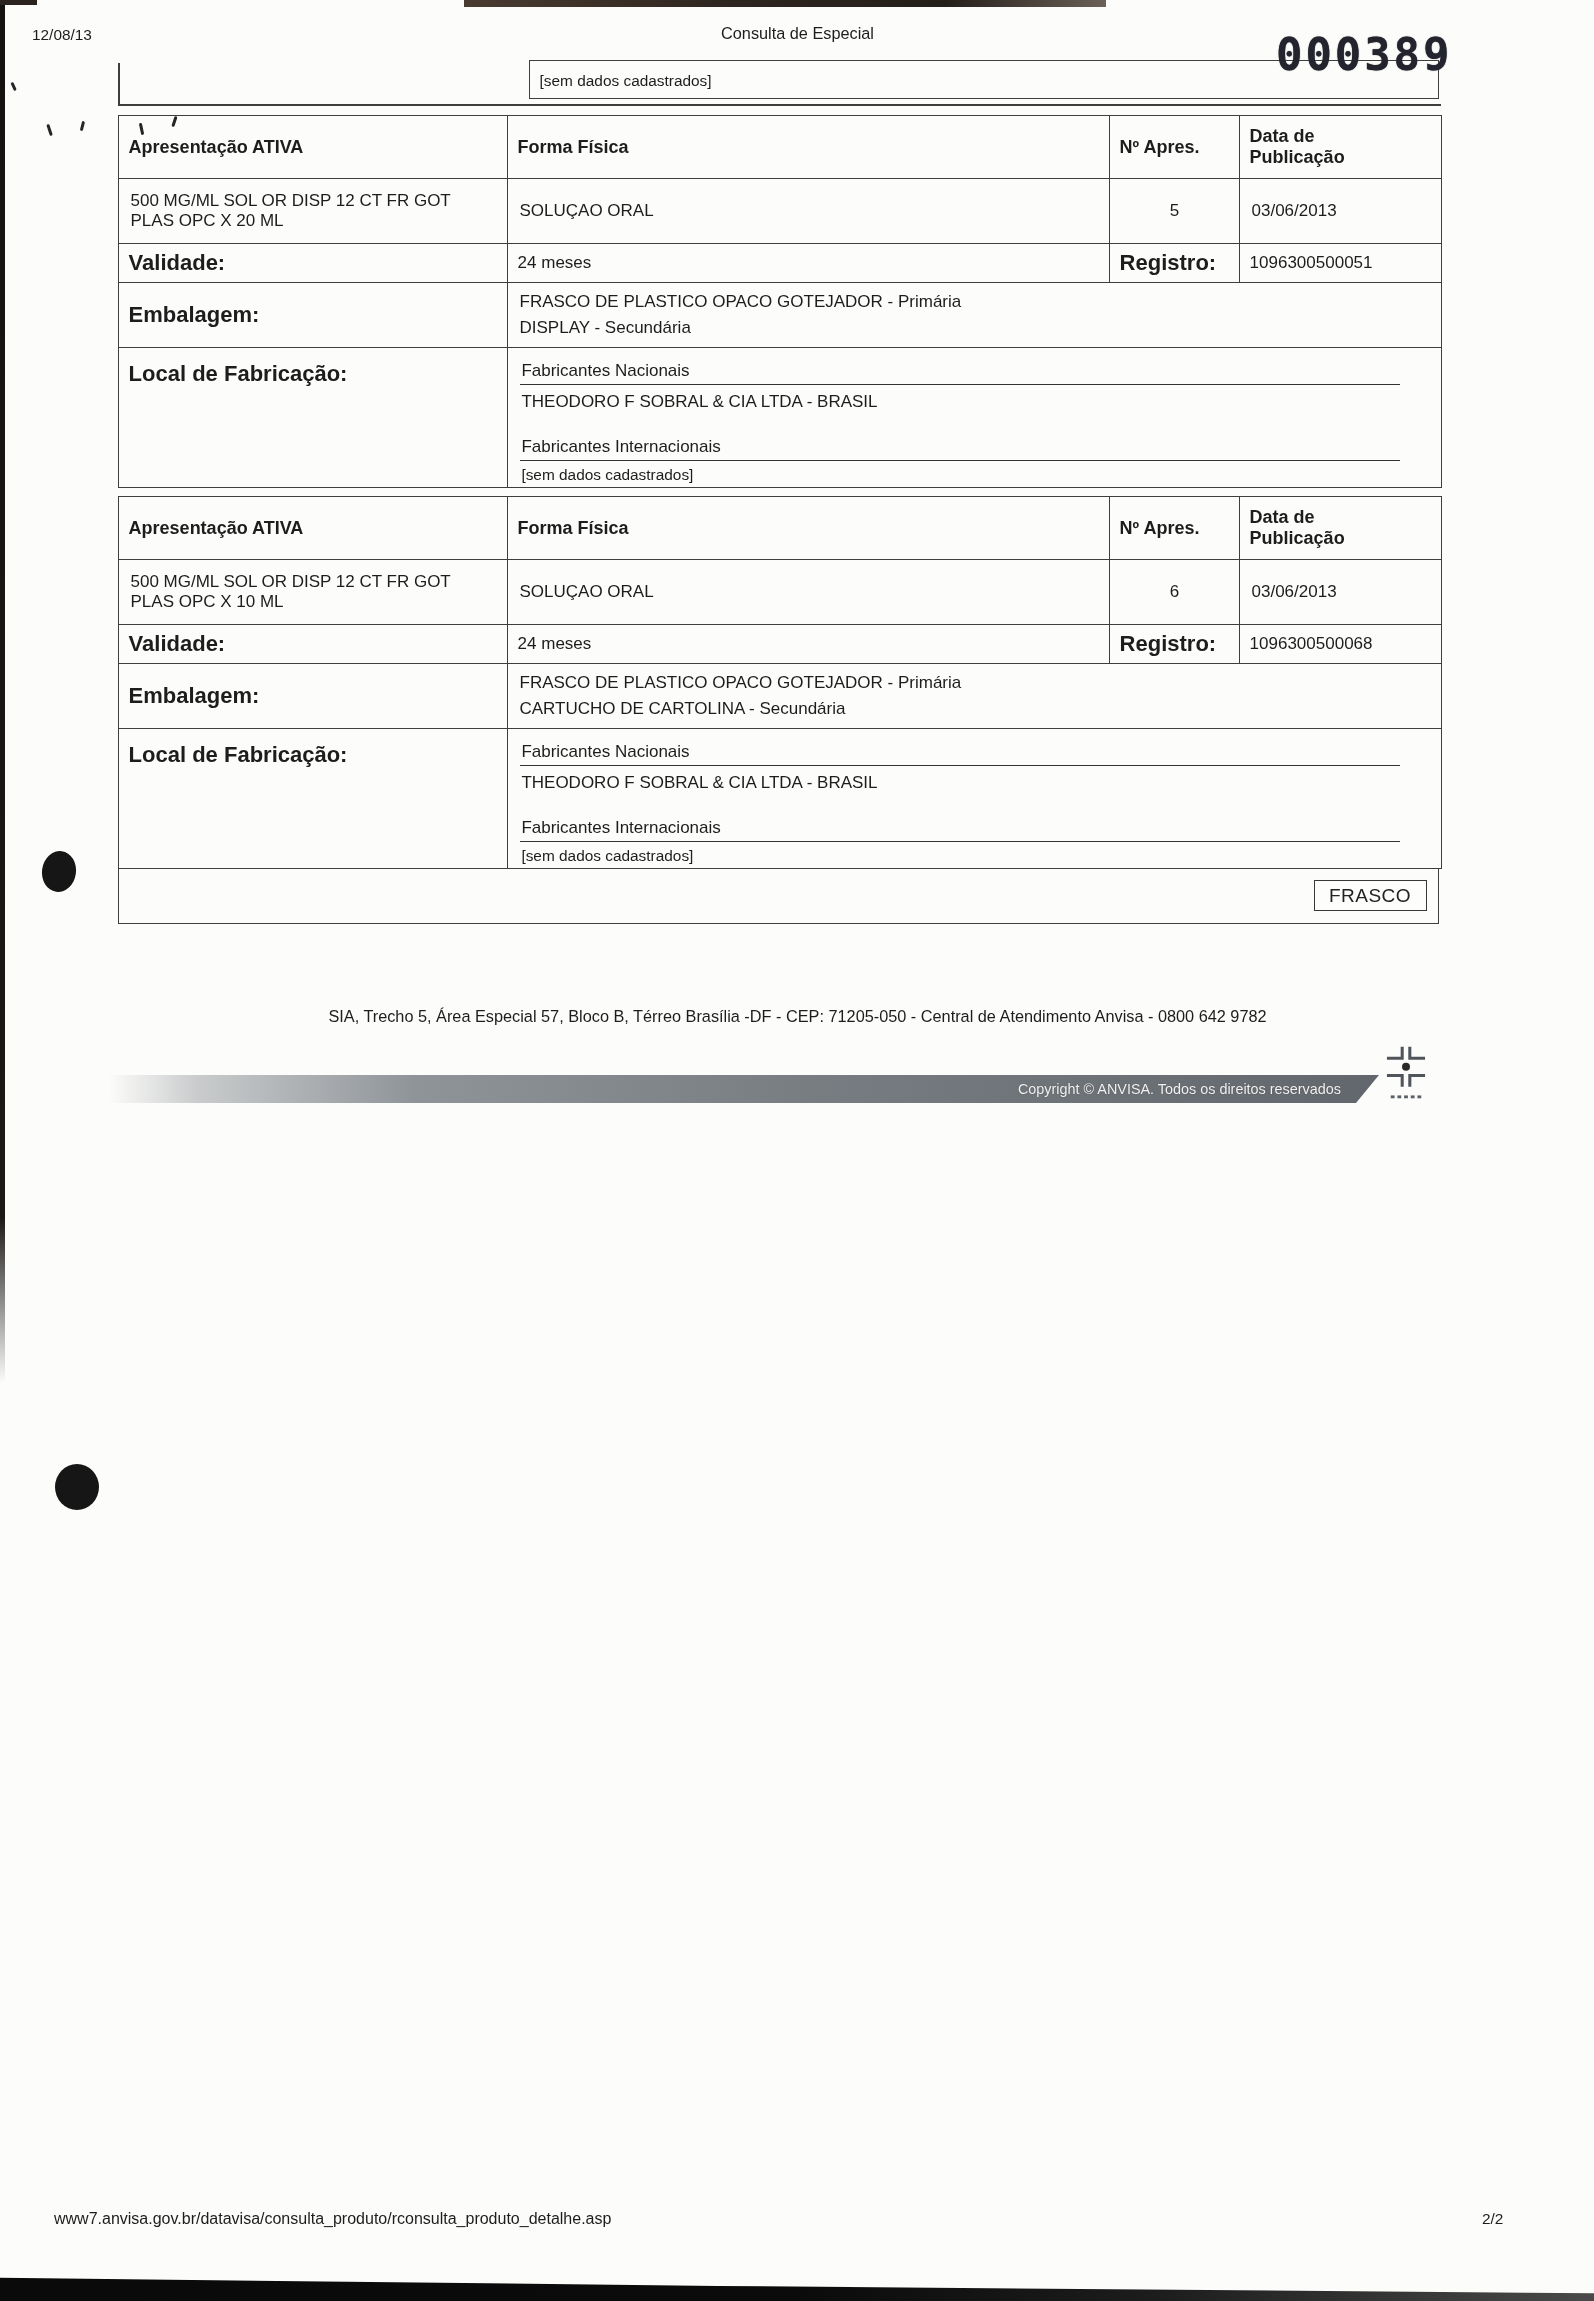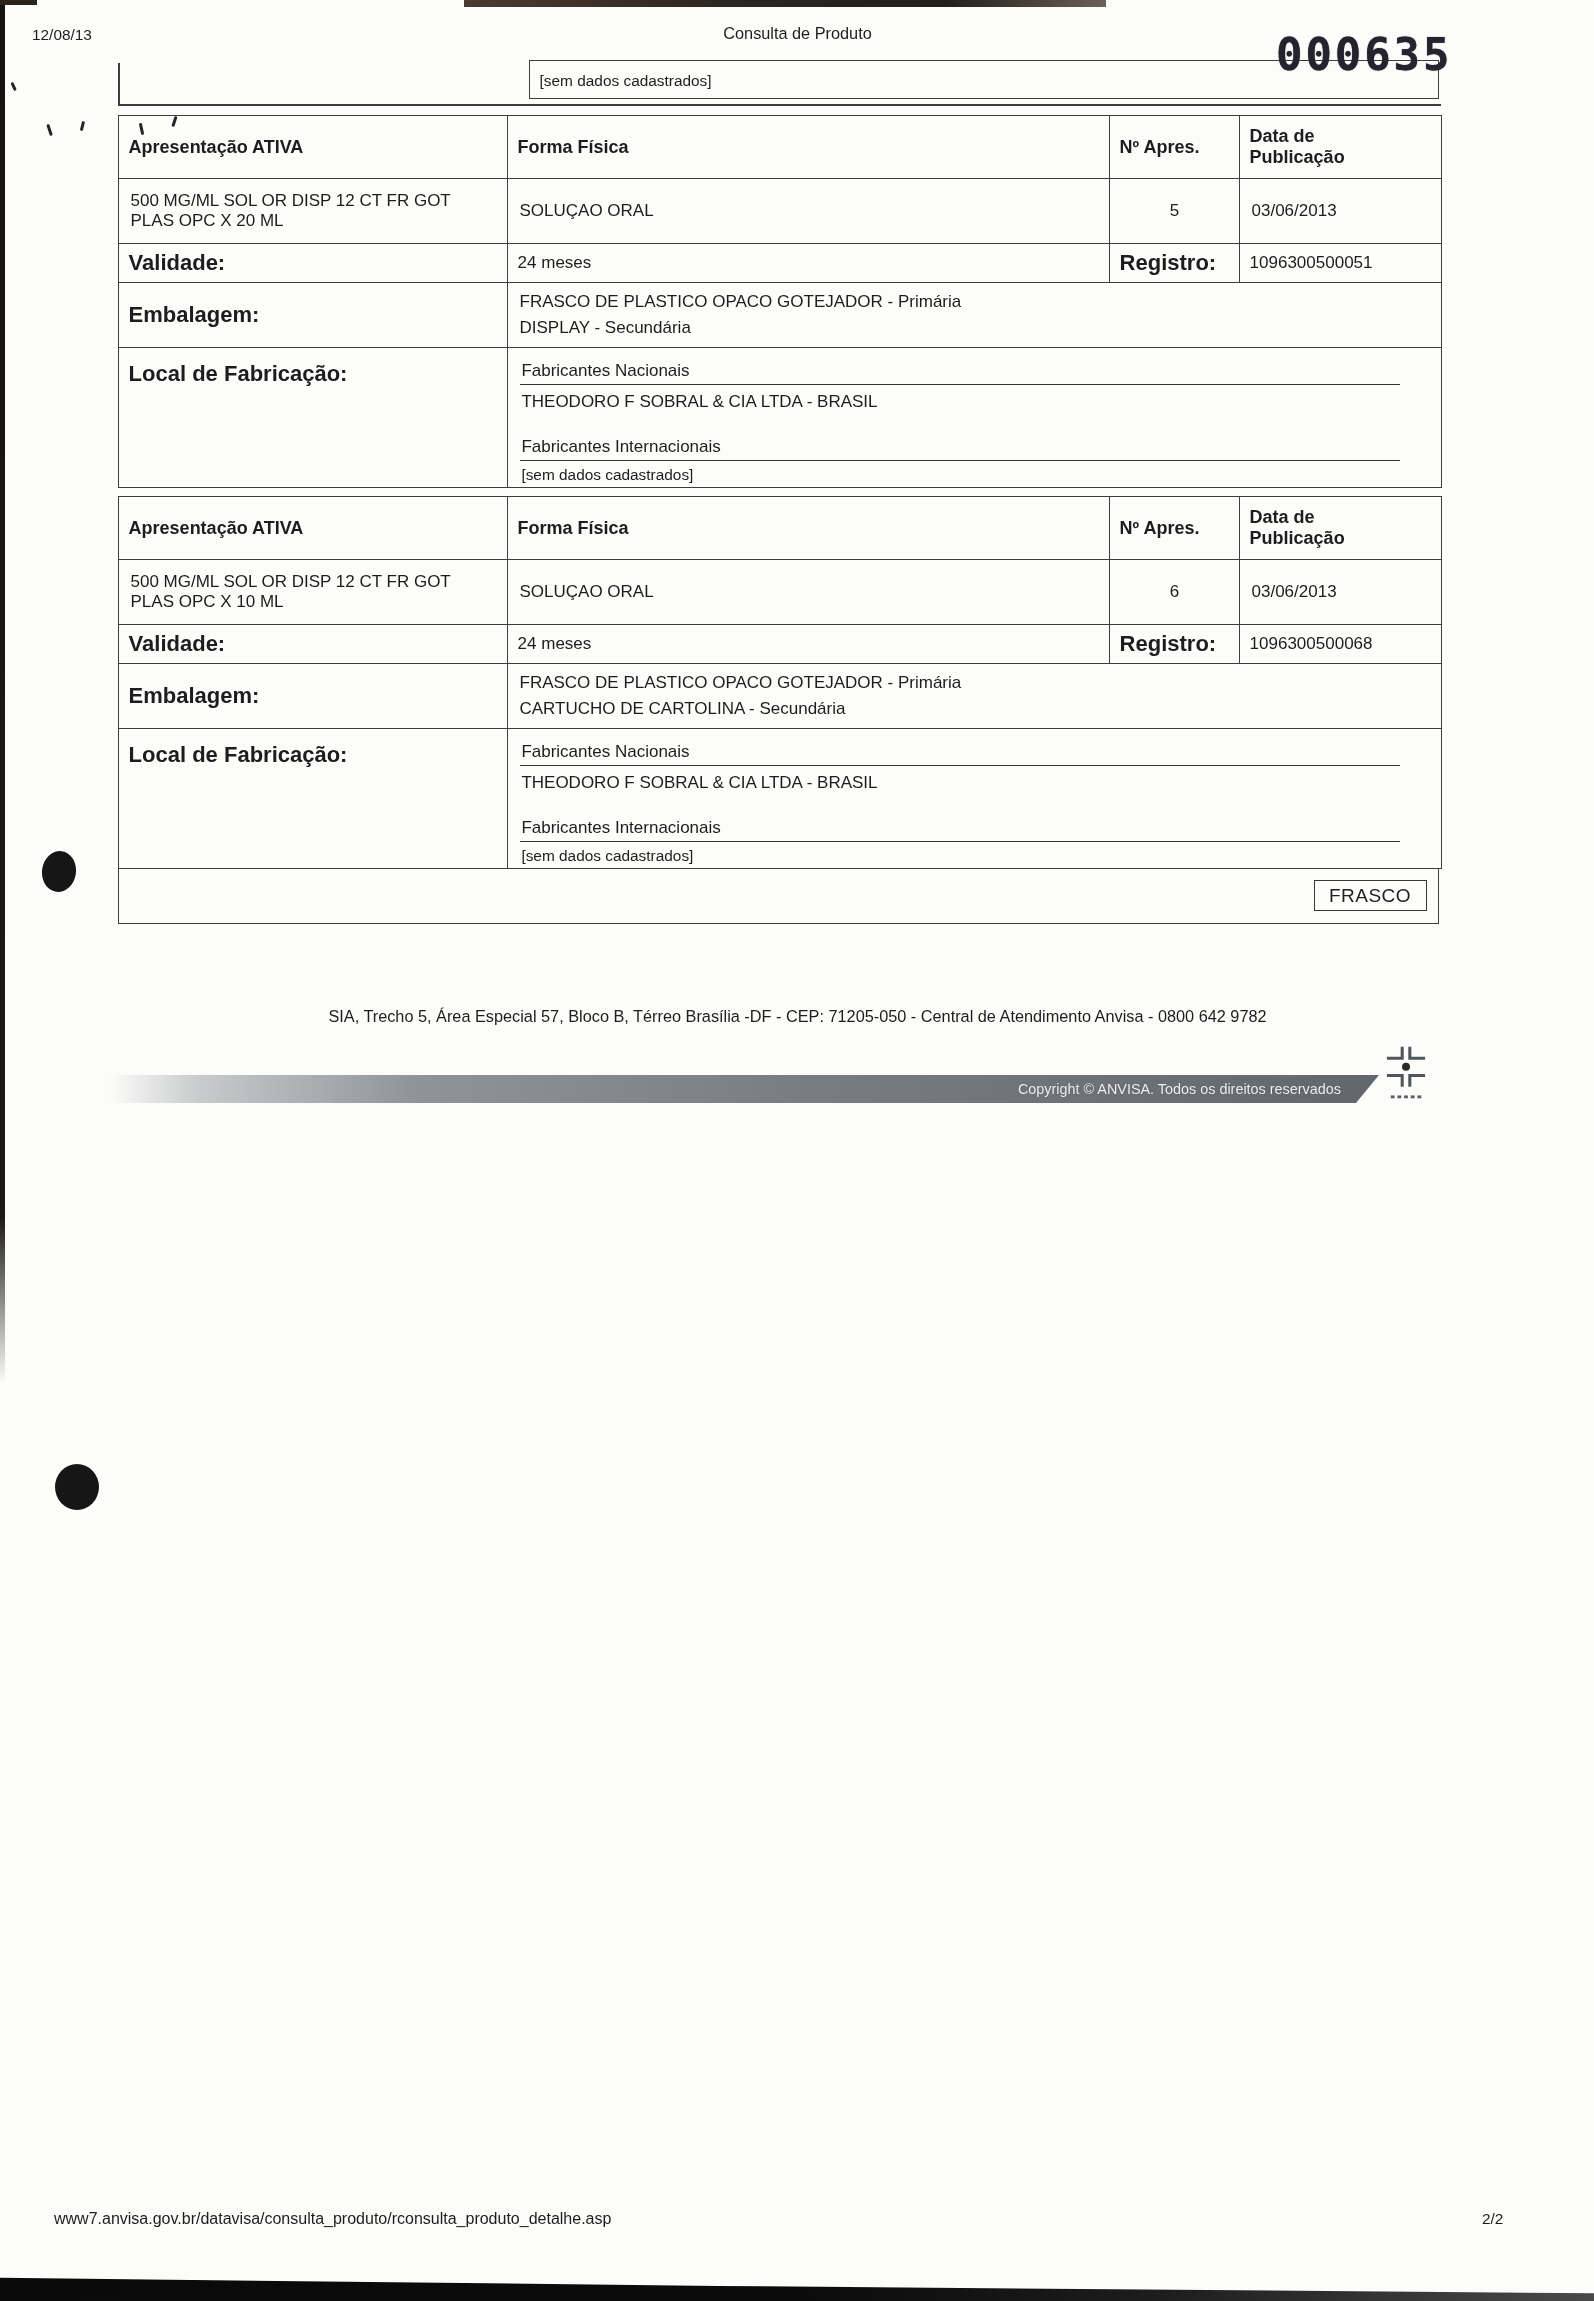--- a/index.html
+++ b/index.html
@@ -90,22 +90,22 @@
   <div class="abs bottom-band"></div>
   <div class="abs hole-dot dot1"></div>
   <div class="abs hole-dot dot2"></div>
   <div class="abs pen-mark" style="left:11.5px;top:82px;height:8.6px;transform:rotate(-25deg);"></div>
   <div class="abs pen-mark" style="left:48px;top:124px;height:11.5px;transform:rotate(-18deg);"></div>
   <div class="abs pen-mark" style="left:81px;top:121px;height:9.6px;transform:rotate(14deg);"></div>
   <div class="abs pen-mark" style="left:140px;top:123px;height:11.5px;transform:rotate(-12deg);"></div>
   <div class="abs pen-mark" style="left:173px;top:116px;height:10.6px;transform:rotate(18deg);"></div>
 
   <div class="abs hdr-date">12/08/13</div>
-  <div class="abs hdr-title">Consulta de Produto</div>
-  <div class="abs stamp">000635</div>
+  <div class="abs hdr-title">Consulta de Especial</div>
+  <div class="abs stamp">000389</div>
 
   <div class="abs frag-vline"></div>
   <div class="abs frag-box">
     <span>[sem dados cadastrados]</span>
   </div>
   <div class="abs frag-hline"></div>
 
   <table class="ptable t1">
     <colgroup>
         <col style="width:389px">

